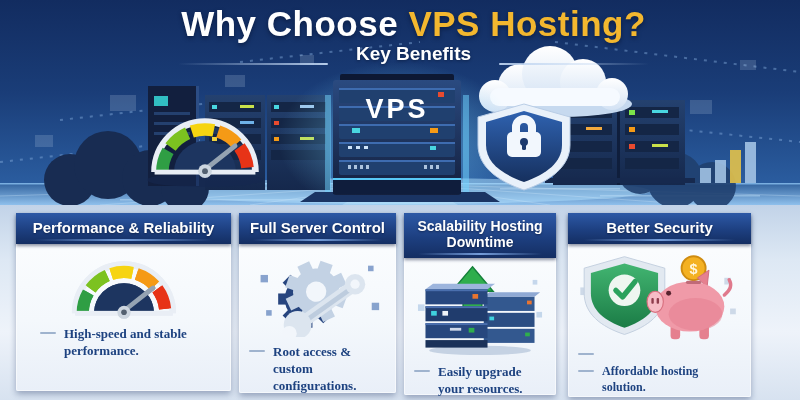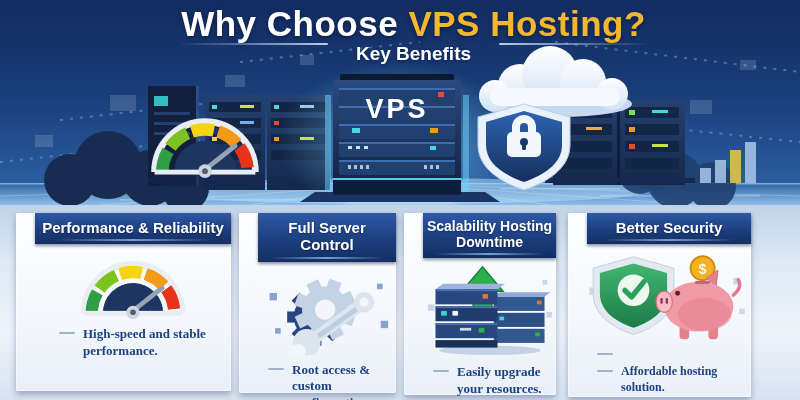--- a/index.html
+++ b/index.html
@@ -9,36 +9,36 @@
 
   
   .hero { position:absolute; top:0; left:0; width:800px; height:205px;
           background:linear-gradient(180deg,#122c60 0%, #1a3d78 45%, #275697 80%, #2f64a8 100%); }
   .hero svg { position:absolute; top:0; left:0; }
 
   .title-wrap { position:absolute; top:4px; left:0; width:100%; text-align:center; z-index:6;padding-left:27px; }
   .title { font-size:35px; font-weight:800; color:#ffffff; letter-spacing:.5px;
            text-shadow:0 2px 4px rgba(5,15,40,.55); }
   .title .accent { color:#f3b72f; }
-  .subtitle-row { display:flex; align-items:flex-start; justify-content:center; gap:28px; margin-top:-1px; }
+  .subtitle-row { display:flex; align-items:flex-end; justify-content:center; gap:28px; margin-top:-1px; }
   .sub-line { height:2px; width:150px; border-radius:2px; }
   .sub-line.l { background:linear-gradient(90deg, rgba(190,212,240,0), rgba(190,212,240,.95)); }
   .sub-line.r { background:linear-gradient(270deg, rgba(190,212,240,0), rgba(190,212,240,.95)); }
   .subtitle { font-size:19px; font-weight:700; color:#ffffff; text-shadow:0 1px 3px rgba(5,15,40,.5); }
 
   .vps-label { font-size:27px; font-weight:700; fill:#ffffff; letter-spacing:3px;
                font-family:"Liberation Sans", sans-serif; }
 
   
   .benefits { position:absolute; top:205px; left:0; width:800px; height:195px;
               background:linear-gradient(180deg,#c2d3e8 0%, #dde8f4 28%, #eef3fa 65%, #d7e2f0 100%); }
   .card { position:absolute; display:flex; flex-direction:column; align-items:flex-start;
           background:linear-gradient(180deg,#fdfeff 0%, #f4f8fc 60%, #e9eff8 100%);
           border-radius:2px;
-          box-shadow:0 3px 6px rgba(20,40,90,.35), 0 0 0 1px rgba(255,255,255,.55) inset;padding-left:19px; }
+          box-shadow:0 3px 6px rgba(20,40,90,.35), 0 0 0 1px rgba(255,255,255,.55) inset; }
   .card-header { width:100%; position:relative; text-align:center;
           background:linear-gradient(180deg,#2d59a6 0%, #1d3f80 55%, #142e62 100%);
           color:#ffffff; font-weight:700; font-size:15px; line-height:1.15;
           padding:6px 2px 8px; box-shadow:0 2px 3px rgba(8,20,55,.45);
           text-shadow:0 1px 2px rgba(5,15,40,.5); }
   .card-header.two-line { font-size:14px; padding:5px 2px 8px; }
   .card-header::after { content:""; position:absolute; left:9%; right:9%; bottom:3px; height:2px;
           background:linear-gradient(90deg, rgba(127,169,230,0), rgba(127,169,230,.9), rgba(127,169,230,0)); }
   .card-body { flex:1; width:100%; display:flex; flex-direction:column; align-items:center;
           padding:5px 10px 8px; }

